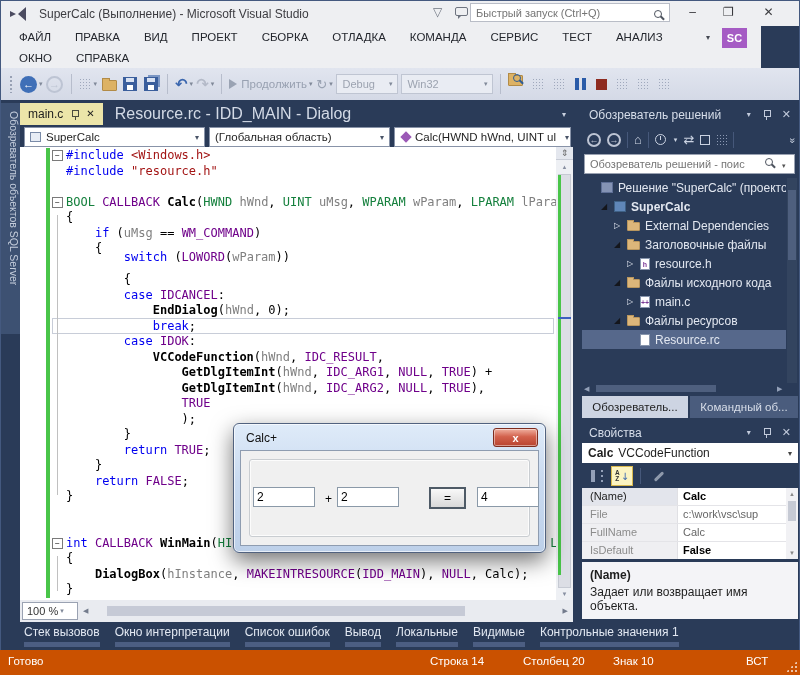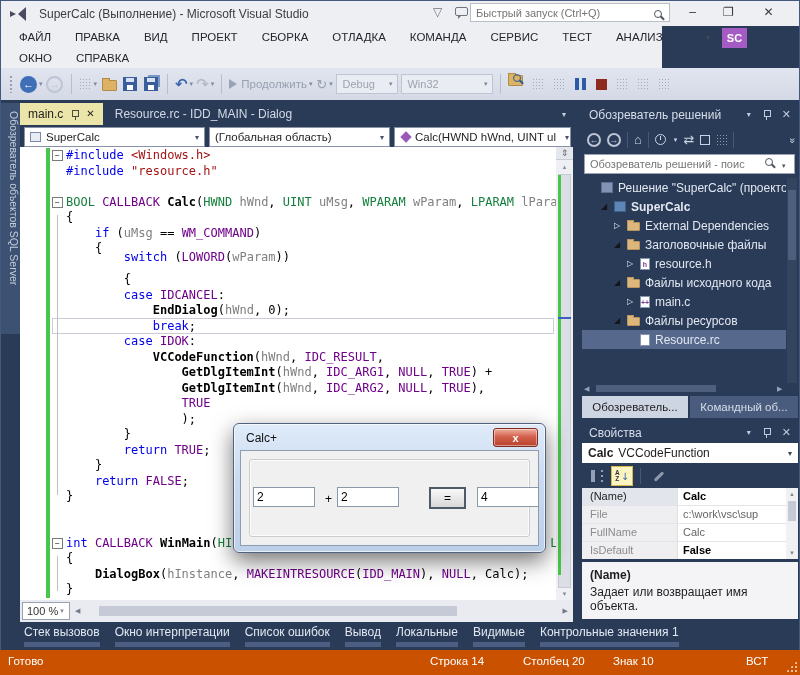--- a/index.html
+++ b/index.html
@@ -19,21 +19,21 @@
   #bubbleicon::after{content:"";position:absolute;left:2px;bottom:-4px;border-left:3px solid #6E7480;border-bottom:3px solid transparent}
   #quicklaunch{position:absolute;left:470px;top:3px;width:200px;height:19px;background:#fff;border:1px solid #B9BDC7;
       font-size:11px;color:#5A5A5E;padding:0 18px 0 5px;font-family:inherit}
   .ql-mag{position:absolute;left:654px;top:7px}
   .wbtn{position:absolute;top:0;height:25px;width:33px;text-align:center;line-height:25px;color:#3A3A3E;font-size:12px}
   
   .mag{display:inline-block;width:11px;height:11px;position:relative}
   .mag::before{content:"";position:absolute;left:0;top:0;width:6px;height:6px;border:1.5px solid #4F5560;border-radius:50%}
   .mag::after{content:"";position:absolute;left:6px;top:7px;width:5px;height:1.6px;background:#4F5560;transform:rotate(45deg)}
   
-  .menurow{position:absolute;left:1px;width:661px;background:#EEEFF2;display:flex;align-items:center;gap:24px;padding-left:18px}
+  .menurow{position:absolute;left:1px;width:760px;background:#EEEFF2;display:flex;align-items:center;gap:24px;padding-left:18px}
   #menurow1{top:26px;height:22px}
   #menurow2{top:48px;height:20px}
   .menu-item{font-size:11.5px;color:#24272E;white-space:nowrap}
   #menu-dd{position:absolute;left:706px;top:33px;font-size:8px;color:#444852}
   #scbadge{position:absolute;left:722px;top:28px;width:25px;height:20px;background:var(--badge,#A55BC4);
       color:#fff;font-size:11px;font-weight:bold;text-align:center;line-height:20px}
   
   #toolbar{left:1px;top:68px;width:798px;height:32px;background:linear-gradient(#E1E5EF,#D4D9E6);
       display:flex;align-items:center;padding-left:8px;gap:3px}
   .tgrip{width:4px;height:18px;background-image:radial-gradient(#98A1B4 1px,transparent 1.2px);background-size:4px 4px;margin-right:4px}
@@ -67,21 +67,21 @@
       writing-mode:vertical-rl;font-size:10.5px;padding-top:8px;text-align:left;white-space:nowrap}
   
   #tabstrip{left:20px;top:103px;width:554px;height:22px;display:flex;align-items:stretch}
   #tab-main{background:var(--tabYellow,#ECE5A9);color:#1E1E1E;display:flex;align-items:center;gap:7px;
       padding:0 8px;font-size:12px}
   .pin{display:inline-block;width:9px;height:11px;position:relative}
   .pin::before{content:"";position:absolute;top:1px;left:2px;width:5px;height:5px;border:1.2px solid currentColor}
   .pin::after{content:"";position:absolute;top:8px;left:4.5px;width:1.2px;height:3px;background:currentColor}
   #tab-main .pin{color:#4B4B3F}
   .xglyph{font-size:10px;line-height:10px}
-  #tab-res{color:#D3DAE6;display:flex;align-items:center;padding:0 12px;font-size:12px;white-space:nowrap}
+  #tab-res{color:#D3DAE6;display:flex;align-items:center;padding:0 12px;font-size:16px;white-space:nowrap}
   #tabstrip-dd{margin-left:auto;align-self:center;margin-right:8px;font-size:8px;color:#C9D1DF}
   .ncombo{position:absolute;top:127px;height:20px;background:#fff;border:1px solid #8893A8;display:flex;
       align-items:center;font-size:11.5px;color:#1E1E1E;padding:0 5px;gap:5px;white-space:nowrap;overflow:hidden}
   .ncombo .dd{margin-left:auto;font-size:8px;color:#4A5568;padding-left:4px}
   .navico1{width:11px;height:10px;border:1px solid #7A8BA8;background:#E8EDF5;flex:none}
   .cube{width:8px;height:8px;background:#9B59B6;transform:rotate(45deg);flex:none;margin-left:2px}
   
   #codesurface{left:20px;top:147px;width:536px;height:453px;background:#FFFFFF;overflow:hidden}
   .code-line{position:absolute;left:46px;white-space:pre;font:12px/15.5px "DejaVu Sans Mono","Liberation Mono",monospace;color:#000}
   .tk-k{color:#0000F0}.tk-m{color:#6F008A}.tk-t{color:#15803d}.tk-p{color:#7F7F7F}.tk-s{color:#A31515}
@@ -94,21 +94,21 @@
   
   #vscroll{left:556px;top:147px;width:17px;height:453px;background:#EEF0F4}
   #vsplit{position:absolute;left:0;top:0;width:17px;height:13px;background:#E4E7EE;border-bottom:1px solid #C8CCD6;
       text-align:center;font:9px/13px "DejaVu Sans",sans-serif;color:#666}
   .sarrow{position:absolute;left:0;width:17px;height:12px;text-align:center;font-size:6px;color:#878FA1;line-height:12px}
   #vthumb{position:absolute;left:2px;top:27px;width:13px;height:414px;background:#DCDEE5;border:1px solid #C6CAD3}
   #vgreen{position:absolute;left:2px;top:28px;width:3px;height:400px;background:var(--green,#49C549)}
   #vcaret{position:absolute;left:2px;top:170px;width:13px;height:2px;background:#3E5FC0}
   
   #editorbottom{left:20px;top:600px;width:553px;height:22px;background:#E9EBF0;display:flex;align-items:center}
-  #zoomcombo{width:48px;height:18px;margin-left:2px;background:#fff;border:1px solid #9AA2B2;
+  #zoomcombo{width:56px;height:18px;margin-left:2px;background:#fff;border:1px solid #9AA2B2;
       font-size:11px;color:#333;display:flex;align-items:center;padding:0 4px}
   .harrow{font-size:7px;color:#737B8C;padding:0 5px}
   #htrack{position:relative;flex:1;height:12px}
   #hthumb{position:absolute;left:14px;top:1px;width:358px;height:10px;background:#C6CAD6}
   
   .phead{position:absolute;left:582px;width:216px;height:23px;color:#D6DDE9;font-size:12px;display:flex;align-items:center;padding:0 7px}
   .hicons{margin-left:auto;display:flex;align-items:center;gap:11px;color:#C2CBDC}
   .hdd{font-size:8px}
   .hx{font-size:11px;line-height:11px}
   

